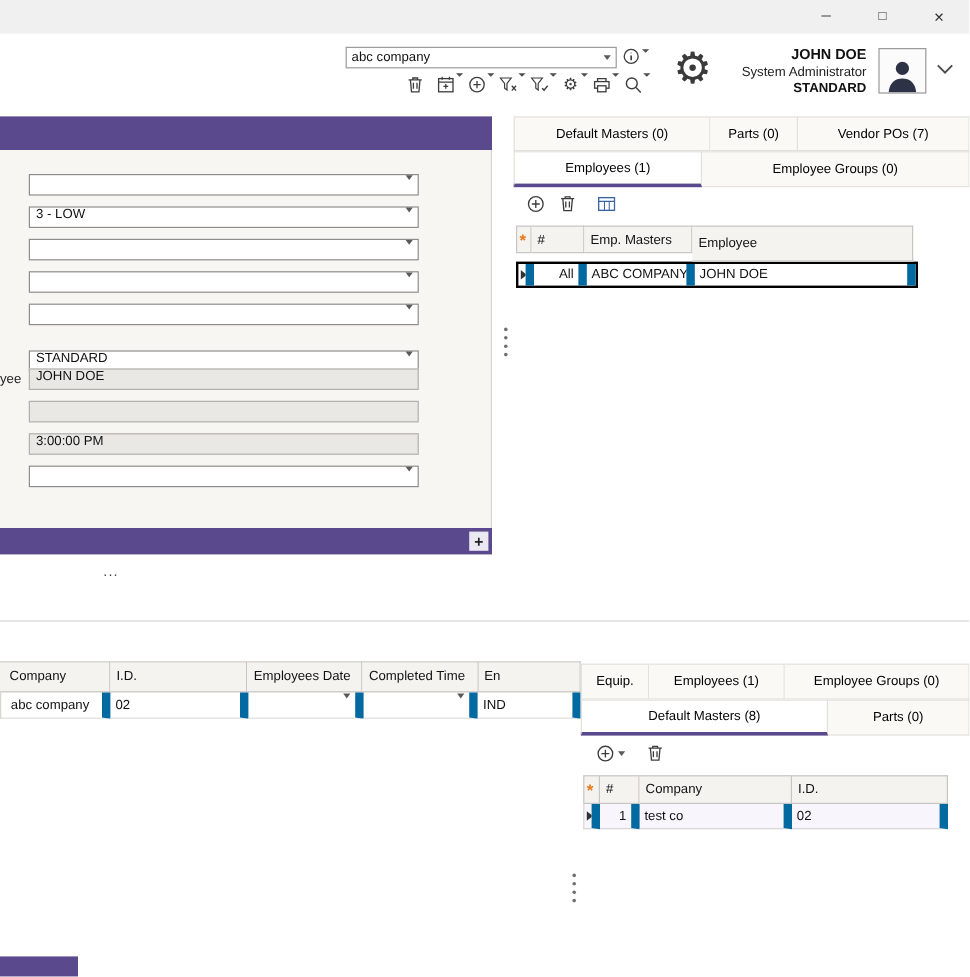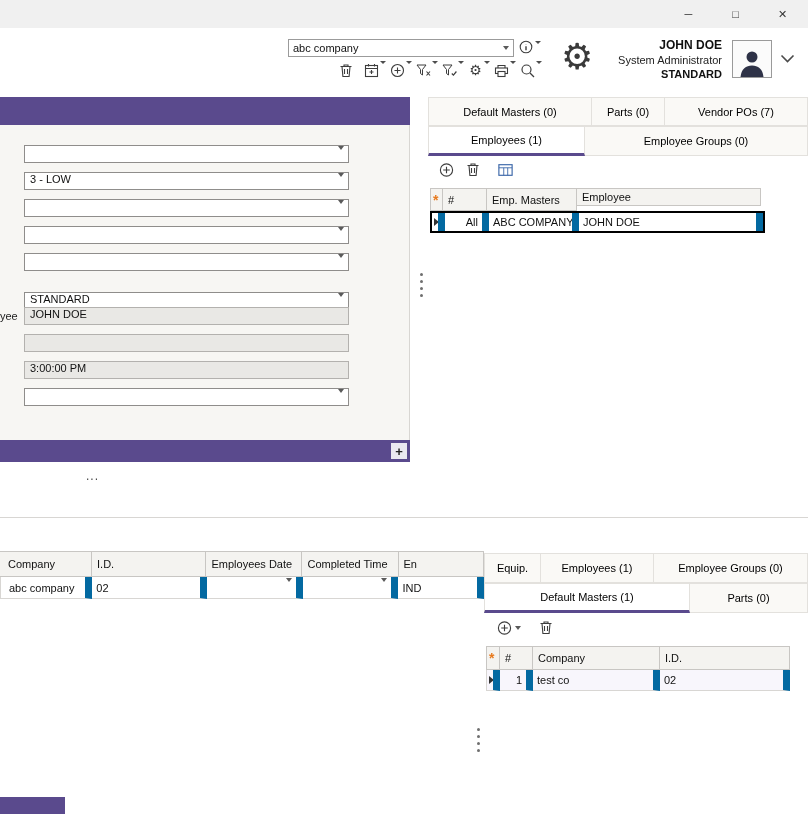--- a/index.html
+++ b/index.html
@@ -295,21 +295,21 @@
     </span>
   </div>
 
   <div style="position:absolute;left:430px;top:188px">
     <div class="hrow">
       <div class="hcell" style="width:13px;height:23px;padding:0 2px">
           <span class="req">*</span>
         </div>
       <div class="hcell" style="width:44px;height:23px">#</div>
       <div class="hcell" style="width:90px;height:23px">Emp. Masters</div>
-      <div class="hcell" style="width:184px;height:18px">Employee</div>
+      <div class="hcell" style="width:184px;height:30px">Employee</div>
     </div>
     <div class="drow selected">
       <div class="dcell" style="width:13px;height:18px;padding:0 2px">
           <i class="tri-right"></i>
         </div>
       <div class="dcell num-cell" style="width:44px;height:18px">All</div>
       <div class="dcell" style="width:90px;height:18px">ABC COMPANY</div>
       <div class="dcell" style="width:184px;height:18px">JOHN DOE</div>
     </div>
   </div>
@@ -338,21 +338,21 @@
       <div class="dcell" style="width:96px;height:22px">IND</div>
     </div>
   </div>
 
   <div class="tabrow" style="left:484px;top:553px;width:324px;height:30px">
     <div class="tab" style="flex:0 0 57px">Equip.</div>
     <div class="tab" style="flex:0 0 113px">Employees (1)</div>
     <div class="tab" style="flex:0 0 154px">Employee Groups (0)</div>
   </div>
   <div class="tabrow" style="left:484px;top:583px;width:324px;height:30px">
-    <div class="tab active" style="flex:0 0 206px">Default Masters (1)</div>
+    <div class="tab active" style="flex:0 0 206px">Default Masters (8)</div>
     <div class="tab" style="flex:0 0 118px">Parts (0)</div>
   </div>
 
   <div class="rp-toolbar" style="left:497px;top:620px">
     <span class="tool-icon" style="width:24px">
       <svg width="16" height="16" viewBox="0 0 16 16">
           <circle cx="8" cy="8" r="6.5" fill="none" stroke="#3d3d3d" stroke-width="1.2"></circle>
           <path d="M8 4.5v7M4.5 8h7" stroke="#3d3d3d" stroke-width="1.2"></path>
         </svg>
       <i class="tri" style="margin-left:3px"></i>

